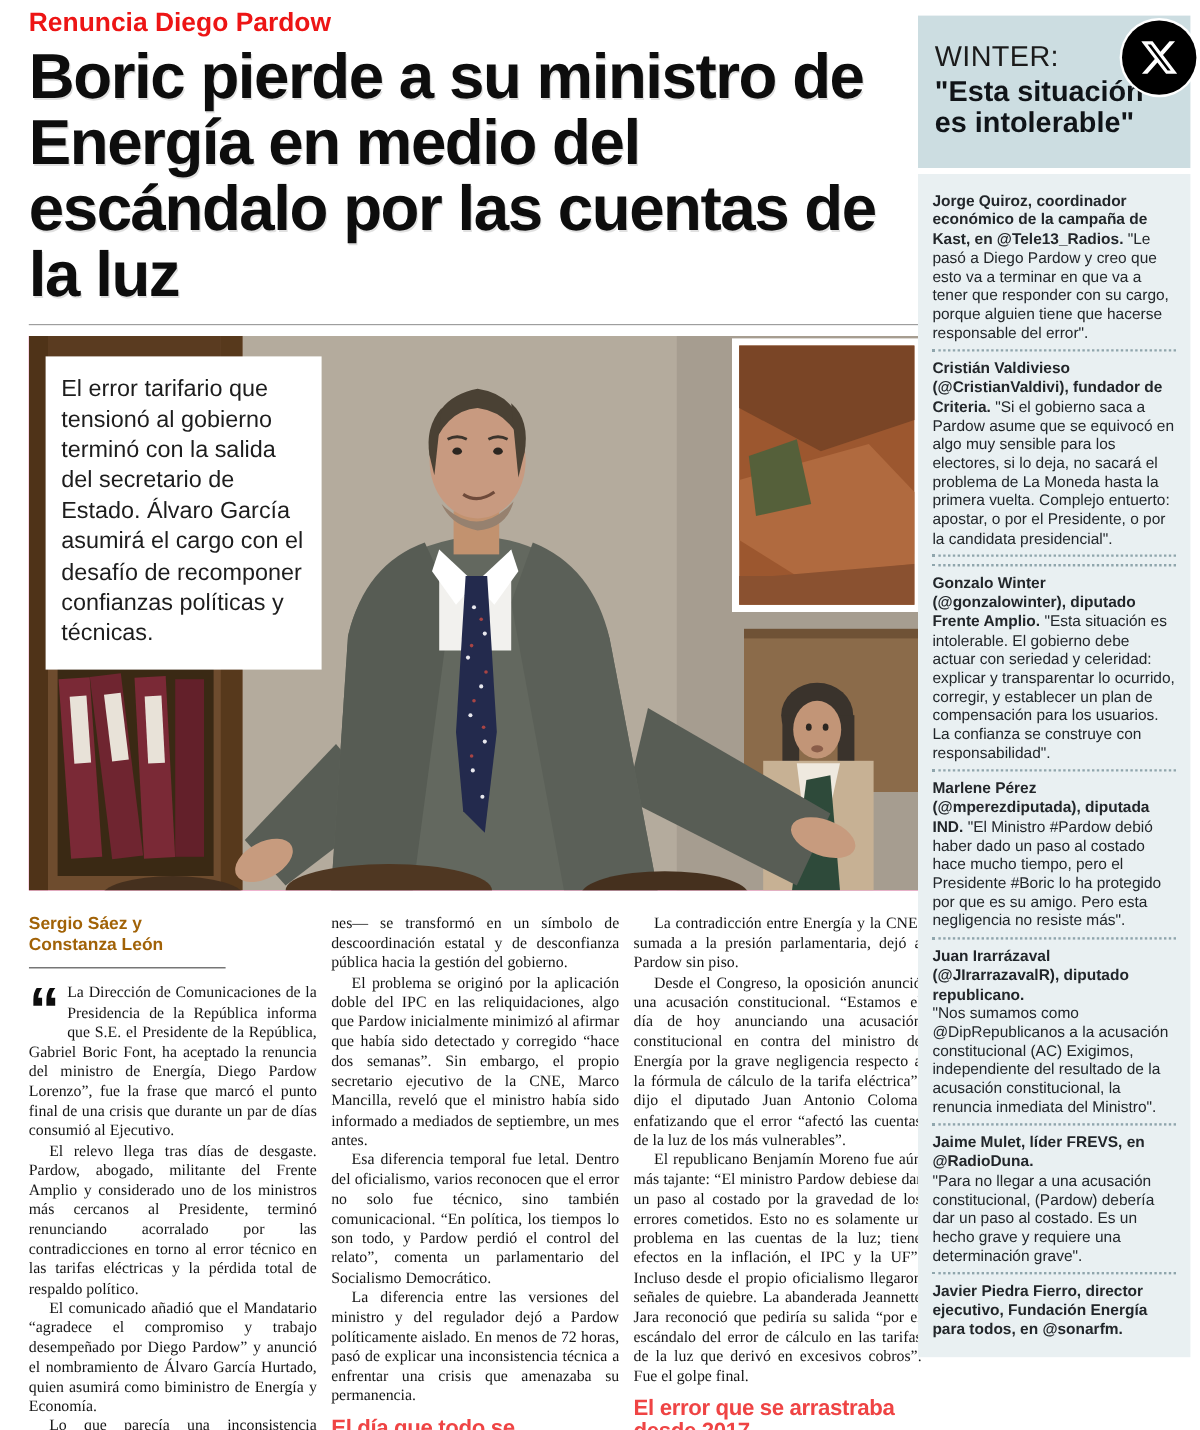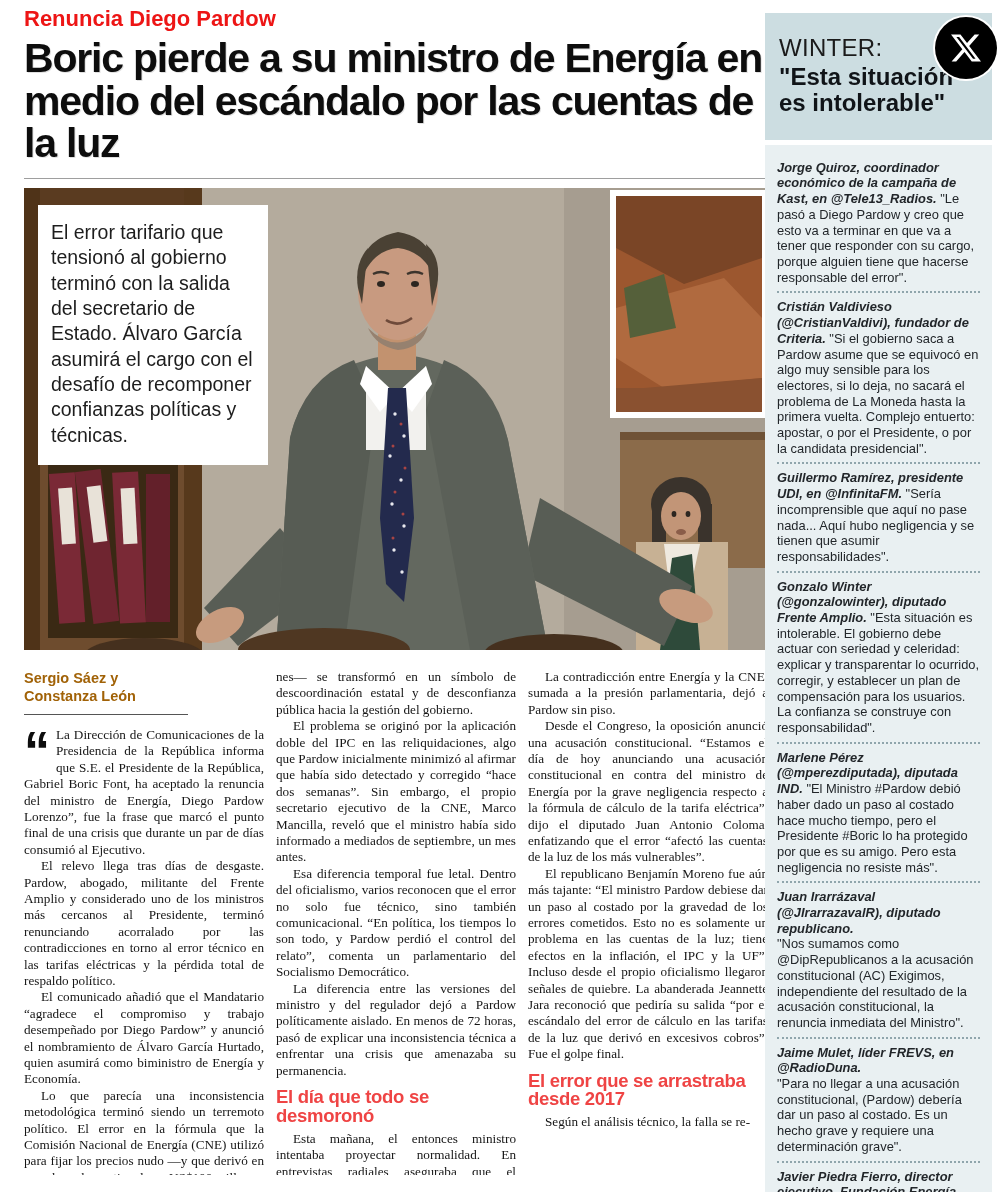--- a/index.html
+++ b/index.html
@@ -3,21 +3,21 @@
 <meta charset="utf-8">
 <style>
   html,body{margin:0;padding:0;background:#fff;}
   body{width:1000px;height:1192px;overflow:hidden;position:relative;
        font-family:"Liberation Sans",sans-serif;color:#111;}
   .page{position:absolute;inset:0;background:#fff;}
 
   
   .main{position:absolute;left:24px;top:8px;width:744px;}
   .kicker{color:#ed1515;font-weight:bold;font-size:22px;line-height:1;}
-  .headline{font-weight:bold;font-size:41px;line-height:1.04;letter-spacing:-1.2px;
+  .headline{font-weight:bold;font-size:53px;line-height:1.04;letter-spacing:-1.2px;
             margin-top:7px;color:#0d0d0d;text-shadow:1px 1px 0 rgba(0,0,0,.12);}
   .headline-rule{border-top:1px solid #9e9e9e;margin-top:13px;}
 
   .photo{position:relative;margin-top:9px;width:744px;height:462px;overflow:hidden;background:#ec4899;}
   .photo svg{display:block;}
   .overlay-box{position:absolute;left:14px;top:17px;width:204px;background:#fff;
                padding:15px 13px 17px;font-size:19.5px;line-height:1.30;color:#1d1d1d;}
 
   .content{display:flex;gap:12px;margin-top:19px;height:506px;overflow:hidden;}
   .col{width:240px;flex:0 0 240px;}
@@ -36,21 +36,21 @@
   .sidebar{position:absolute;left:765px;top:13px;width:227px;}
   .sb-header{background:#ccdde1;padding:21px 14px 23px;position:relative;}
   .sb-kicker{font-size:24px;color:#1b1b1b;letter-spacing:.3px;}
   .sb-title{font-size:24px;font-weight:bold;line-height:1.10;margin-top:2px;color:#101418;}
   .x-badge{position:absolute;top:4px;right:-5px;width:62px;height:62px;border-radius:50%;
            background:#000;display:flex;align-items:center;justify-content:center;
            box-shadow:0 0 0 2px #fff;}
   .sb-body{background:#e9f0f2;margin-top:5px;padding:15px 12px 16px;
            font-size:12.9px;line-height:15.7px;color:#22262a;}
   .sb-item p{margin:0;}
-  .sb-name{font-weight:bold;font-style:italic;}
+  .sb-name{font-weight:bold;}
   .sb-name.block{display:block;}
   .sb-sep{border-top:2px dotted #8fa5ac;margin:6px 0;height:0;}
 </style>
 </head>
 <body>
 
 <div class="page">
 
   <div class="main">
     <div class="kicker">Renuncia Diego Pardow</div>
@@ -201,23 +201,20 @@
 
     <div class="sb-body">
       <div class="sb-item">
         <p><span class="sb-name">Jorge Quiroz, coordinador económico de la campaña de Kast, en @Tele13_Radios.</span> <span>"Le pasó a Diego Pardow y creo que esto va a terminar en que va a tener que responder con su cargo, porque alguien tiene que hacerse responsable del error".</span></p>
       </div>
       <div class="sb-sep"></div>
       <div class="sb-item">
         <p><span class="sb-name">Cristián Valdivieso (@CristianValdivi), fundador de Criteria.</span> <span>"Si el gobierno saca a Pardow asume que se equivocó en algo muy sensible para los electores, si lo deja, no sacará el problema de La Moneda hasta la primera vuelta. Complejo entuerto: apostar, o por el Presidente, o por la candidata presidencial".</span></p>
       </div>
       <div class="sb-sep"></div>
-      <div class="sb-item">
-        <p><span class="sb-name">Guillermo Ramírez, presidente UDI, en @InfinitaFM.</span> <span>"Sería incomprensible que aquí no pase nada... Aquí hubo negligencia y se tienen que asumir responsabilidades".</span></p>
-      </div>
       <div class="sb-sep"></div>
       <div class="sb-item">
         <p><span class="sb-name">Gonzalo Winter (@gonzalowinter), diputado Frente Amplio.</span> <span>"Esta situación es intolerable. El gobierno debe actuar con seriedad y celeridad: explicar y transparentar lo ocurrido, corregir, y establecer un plan de compensación para los usuarios. La confianza se construye con responsabilidad".</span></p>
       </div>
       <div class="sb-sep"></div>
       <div class="sb-item">
         <p><span class="sb-name">Marlene Pérez (@mperezdiputada), diputada IND.</span> <span>"El Ministro #Pardow debió haber dado un paso al costado hace mucho tiempo, pero el Presidente #Boric lo ha protegido por que es su amigo. Pero esta negligencia no resiste más".</span></p>
       </div>
       <div class="sb-sep"></div>
       <div class="sb-item">

